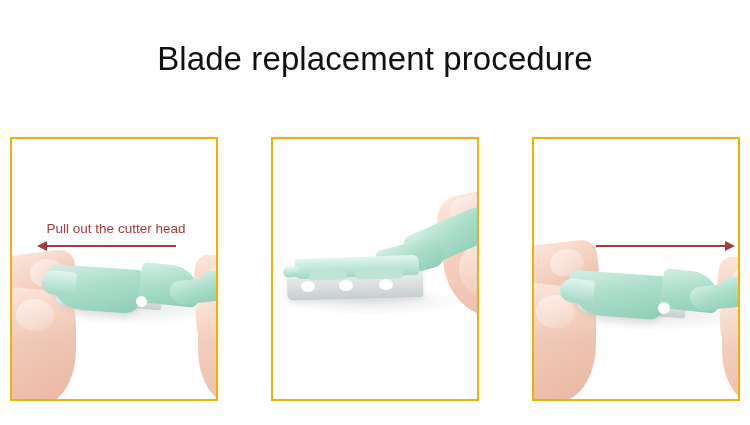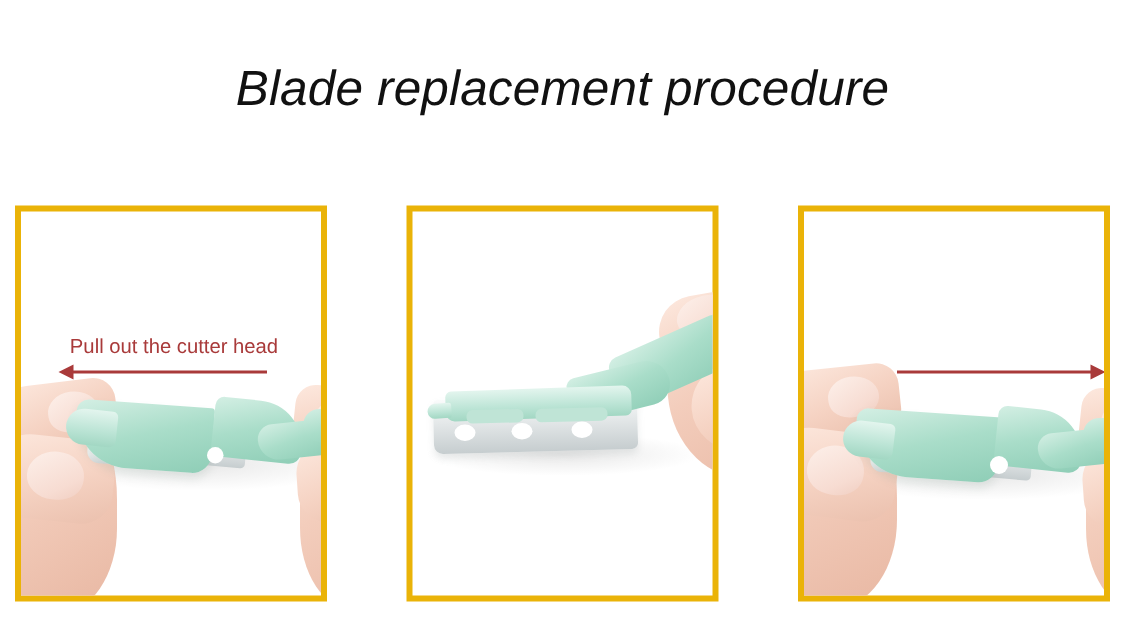--- a/index.html
+++ b/index.html
@@ -20,35 +20,34 @@
     position: absolute;
     left: 0; top: 38px;
     width: 750px;
     text-align: center;
     font-size: 33px;
     font-weight: 400;
     color: #111111;
     letter-spacing: 0.1px;
     line-height: 42px;
     white-space: nowrap;
-    font-style: italic;
   }
 
   
   .panels {
     position: absolute;
     left: 10px; top: 137px;
     width: 730px; height: 264px;
     display: flex;
     justify-content: space-between;
   }
   .panel {
     position: relative;
     width: 208px; height: 264px;
-    border: 4px solid #eab308;
+    border: 2px solid #eab308;
     background: #ffffff;
     overflow: hidden;
   }
 
   
   .callout {
     position: absolute;
     width: 100%;
     text-align: center;
     font-size: 13.5px;

